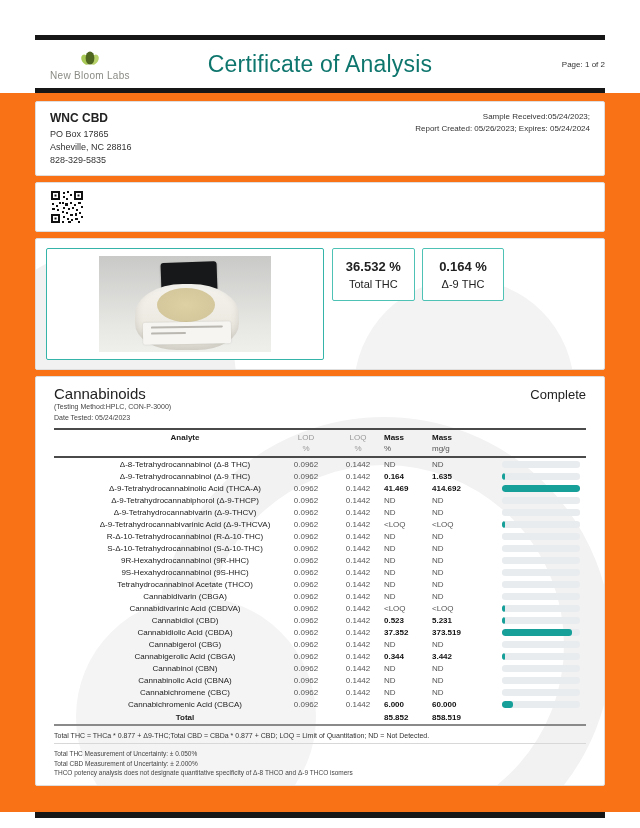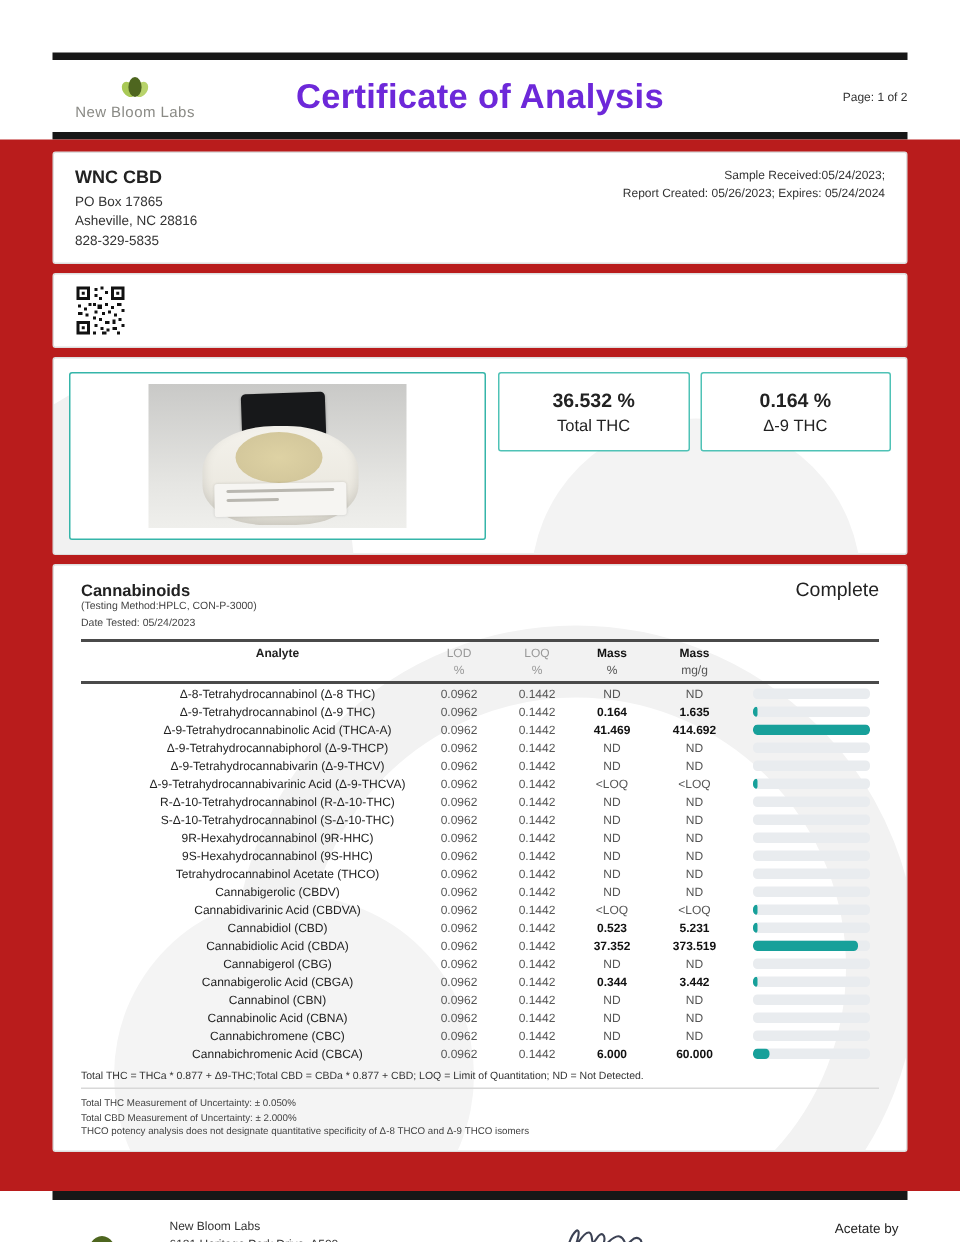--- a/index.html
+++ b/index.html
@@ -4,24 +4,24 @@
 <style>
   html,body{margin:0;padding:0;background:#fff;}
   .page{position:relative;width:640px;height:828px;background:#fff;
         font-family:"Liberation Sans", sans-serif;color:#222;overflow:hidden;}
   .bar{height:5px;background:#171717;margin:0 35px;}
   
   .hdr{display:flex;align-items:center;justify-content:space-between;height:48px;margin:0 35px;}
   .brand{display:flex;flex-direction:column;align-items:center;width:110px;}
   .brand svg{width:22px;height:22px;}
   .brand-name{font-size:10px;color:#8a8a85;letter-spacing:.3px;margin-top:1px;}
-  .title{font-size:23px;font-weight:700;color:#6d28d9;letter-spacing:.2px;}
+  .title{font-size:23px;font-weight:400;color:#0f766e;letter-spacing:.2px;}
   .pageno{font-size:8px;color:#333;width:110px;text-align:right;}
   
-  .band{background:#b91c1c;padding:6px 35px 26px 35px;}
+  .band{background:#f97316;padding:6px 35px 26px 35px;}
   .card{background:#fff;border:1px solid #dedede;border-radius:2px;margin-bottom:6px;position:relative;overflow:hidden;}
   .card-inner{position:relative;z-index:2;}
   
   .c1{display:flex;justify-content:space-between;padding:9px 14px 8px 14px;}
   .client-name{font-size:12px;font-weight:700;margin-bottom:3px;}
   .client-line{font-size:9px;color:#333;line-height:1.45;}
   .sample{text-align:right;}
   .sample-id{font-size:13px;font-weight:700;margin-bottom:3px;}
   .sample-line{font-size:8px;color:#333;line-height:1.5;}
   
@@ -32,40 +32,40 @@
   .c3{display:flex;gap:8px;padding:9px 10px;}
   .photo-frame{width:276px;height:110px;border:1px solid #35b5a9;border-radius:2px;background:#fff;
                display:flex;align-items:center;justify-content:center;}
   .photo{position:relative;width:172px;height:96px;background:linear-gradient(#c9c9c7,#e6e6e3 70%,#efefec);overflow:hidden;}
   .lid{position:absolute;left:62px;top:6px;width:56px;height:30px;background:#17181a;border-radius:3px;transform:rotate(-2deg);box-shadow:0 1px 2px rgba(0,0,0,.35);}
   .jar{position:absolute;left:36px;top:28px;width:104px;height:66px;background:linear-gradient(#f4f2ec,#e7e4da);border-radius:46% 46% 40% 40%;box-shadow:inset 0 -4px 8px rgba(0,0,0,.12);}
   .wax{position:absolute;left:58px;top:32px;width:58px;height:34px;background:radial-gradient(#ded2a4,#cfc398);border-radius:50%;}
   .jar-label{position:absolute;left:44px;top:66px;width:88px;height:22px;background:#f6f5f2;border-radius:2px;transform:rotate(-1deg);box-shadow:0 0 2px rgba(0,0,0,.15);}
   .jar-label i{display:block;height:2px;background:#b9b7b0;margin:4px 8px 0 8px;border-radius:1px;}
   .jar-label i+i{width:40%;}
-  .sumgrid{flex:1;display:grid;grid-template-columns:1fr 1fr;grid-template-rows:1fr 1fr;gap:7px;}
+  .sumgrid{flex:1;display:grid;grid-template-columns:1fr 1fr 1fr;grid-template-rows:1fr 1fr;gap:7px;}
   .sumbox{border:1px solid var(--box-border);border-radius:2px;background:#fff;display:flex;flex-direction:column;
           align-items:center;justify-content:center;gap:4px;}
   .sumval{font-size:13px;font-weight:700;}
   .sumlab{font-size:11px;color:#222;}
   
   .c4{padding:8px 18px 8px 18px;}
   .sec-head{display:flex;justify-content:space-between;align-items:baseline;}
-  .sec-title{font-size:11px;font-weight:700;}
+  .sec-title{font-size:15px;font-weight:400;}
   .sec-status{font-size:13px;color:#222;}
   .tiny{font-size:7px;color:#444;line-height:1.5;}
   .tbl{margin-top:5px;}
   .trow,.thead,.tunits,.ttotal{display:grid;grid-template-columns:1fr 52px 52px 48px 62px 92px;align-items:center;}
   .thead{border-top:2px solid #4a4a4a;padding:3px 0 1px 0;font-size:8px;font-weight:700;}
   .tunits{padding:1px 0 3px 0;border-bottom:2px solid #4a4a4a;font-size:7.5px;}
   .thead .gray,.tunits .gray{color:#999;font-weight:400;}
   .c{font-size:8px;}
   .a{padding-left:36px;color:#222;text-align:center;}
   .n{text-align:center;color:#555;}
-  .m{text-align:center;color:#555;}
+  .m{color:#555;}
   .m.b{color:#111;font-weight:700;}
   .trow{height:12px;}
   .barc{display:flex;justify-content:flex-start;padding-left:8px;}
   .barbg{width:78px;height:7px;border-radius:3px;background:#e9ecef;overflow:hidden;}
   .barfill{height:100%;background:var(--accent);border-radius:3px;}
   .ttotal{height:14px;border-bottom:2px solid #8a8a8a;}
   .ttotal .a{font-weight:700;}
   .fnote{font-size:7px;color:#333;margin-top:6px;padding-bottom:4px;border-bottom:1px solid #d8d8d8;}
   .fnotes2{margin-top:5px;font-size:6.5px;color:#444;line-height:1.45;}
   
@@ -352,21 +352,21 @@
                 <div class="c n">0.1442</div>
                 <div class="c m">ND</div>
                 <div class="c m">ND</div>
                 <div class="c barc">
                   <div class="barbg">
                     <div class="barfill" style="width: 0px;"></div>
                   </div>
                 </div>
               </div>
               <div class="trow">
-                <div class="c a">Cannabigerolic (CBDV)</div>
+                <div class="c a">Cannabidivarin (CBGA)</div>
                 <div class="c n">0.0962</div>
                 <div class="c n">0.1442</div>
                 <div class="c m">ND</div>
                 <div class="c m">ND</div>
                 <div class="c barc">
                   <div class="barbg">
                     <div class="barfill" style="width: 0px;"></div>
                   </div>
                 </div>
               </div>
@@ -472,20 +472,28 @@
                 <div class="c n">0.1442</div>
                 <div class="c m b">6.000</div>
                 <div class="c m b">60.000</div>
                 <div class="c barc">
                   <div class="barbg">
                     <div class="barfill" style="width: max(14.5%, 2.5px);"></div>
                   </div>
                 </div>
               </div>
             </div>
+          <div class="ttotal">
+            <div class="c a">Total</div>
+            <div class="c n"></div>
+              <div class="c n"></div>
+            <div class="c m b">85.852</div>
+            <div class="c m b">858.519</div>
+            <div class="c"></div>
+          </div>
         </div>
 
         <div class="fnote">Total THC = THCa * 0.877 + Δ9-THC;Total CBD = CBDa * 0.877 + CBD; LOQ = Limit of Quantitation; ND = Not Detected.</div>
         <div class="fnotes2">
           <div>Total THC Measurement of Uncertainty: ± 0.050%</div>
           <div>Total CBD Measurement of Uncertainty: ± 2.000%</div>
           <div>THCO potency analysis does not designate quantitative specificity of Δ-8 THCO and Δ-9 THCO isomers</div>
         </div>
       </div>
     </div>

